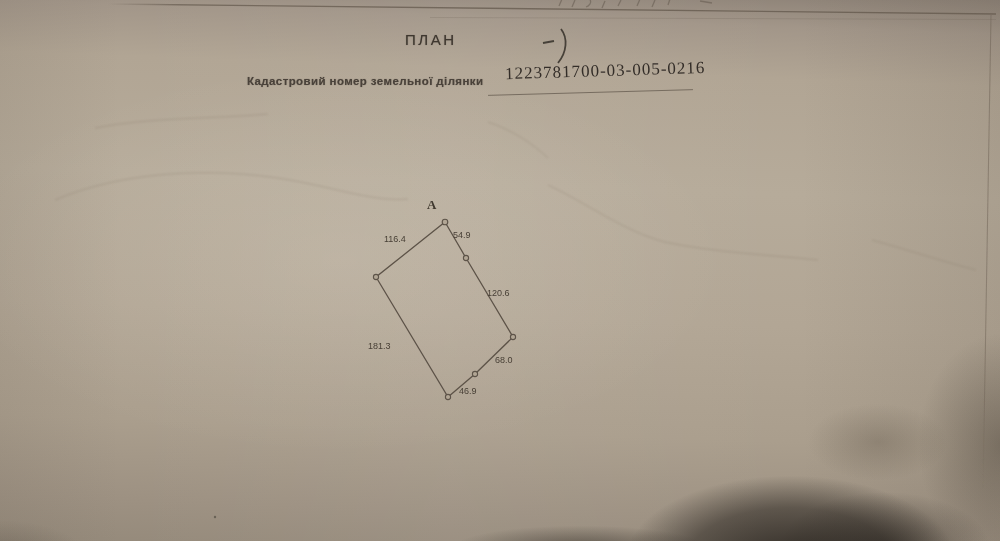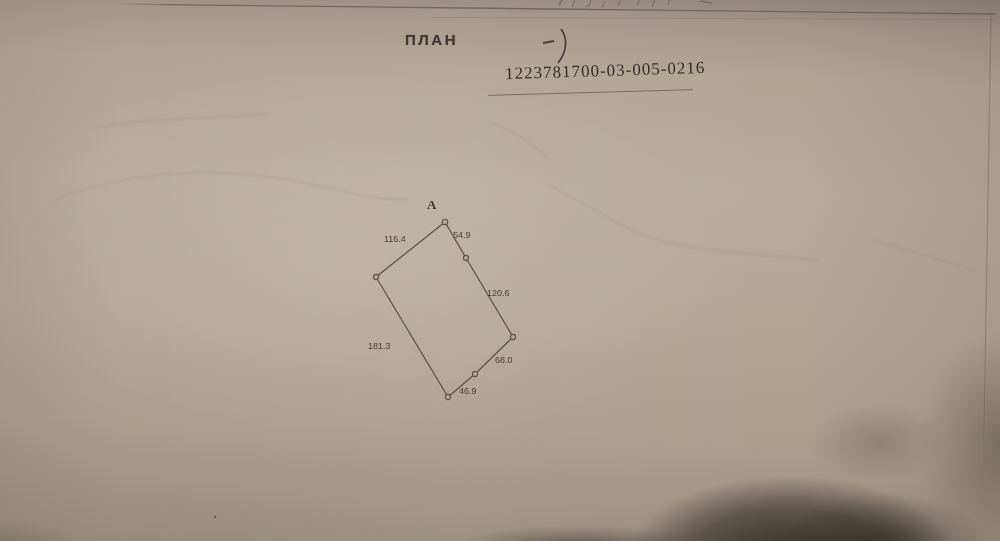--- a/index.html
+++ b/index.html
@@ -12,41 +12,42 @@
       radial-gradient(ellipse 170px 30px at 580px 548px, rgba(45,40,34,0.55) 0%, rgba(45,40,34,0) 75%),
       radial-gradient(ellipse 120px 160px at 1002px 445px, rgba(66,58,49,0.42) 0%, rgba(66,58,49,0) 70%),
       radial-gradient(ellipse 100px 55px at 878px 442px, rgba(82,72,60,0.28) 0%, rgba(82,72,60,0) 70%),
       radial-gradient(ellipse 130px 60px at 0px 562px, rgba(60,53,45,0.30) 0%, rgba(60,53,45,0) 70%),
       radial-gradient(ellipse 560px 280px at 340px 260px, rgba(255,250,238,0.12) 0%, rgba(255,250,238,0) 70%),
       linear-gradient(90deg, rgba(88,79,69,0.10) 0%, rgba(0,0,0,0) 12%, rgba(255,255,255,0.04) 45%, rgba(0,0,0,0) 80%, rgba(80,70,60,0.12) 100%),
       linear-gradient(182deg, #8c8176 0%, #a29689 6%, #b1a594 15%, #b6ab9a 35%, #b2a695 58%, #aa9e8d 78%, #9d9182 92%, #958a7b 100%);
   }
   .soft{ text-shadow:0 0 1px rgba(60,52,45,0.55); filter:blur(0.2px); }
   .hdr{ position:absolute; color:#3e372f; }
-  .title{ left:405px; top:31px; font-size:15px; font-weight:bold; letter-spacing:2.5px; }
+  .title{ left:405px; top:31px; font-size:15px; font-weight:normal; letter-spacing:2.5px; }
   .subtitle{ left:338px; top:49px; width:190px; text-align:center; font-size:13px; font-weight:bold; letter-spacing:0.4px; }
   .cad-label{ left:247px; top:75px; font-size:11.5px; font-weight:bold; letter-spacing:0.4px; color:#4a423a; }
   .cad-number{
     left:505px; top:61px; font-size:17px; letter-spacing:1px; color:#332d28;
     font-family:"Liberation Serif",serif; transform:rotate(-1.8deg);
   }
   .cad-underline{
     position:absolute; left:488px; top:92px; width:205px; height:1.2px;
     background:#5d5348; opacity:0.7; transform:rotate(-1.6deg); filter:blur(0.3px);
   }
   svg{ position:absolute; left:0; top:0; }
   .drawline{ stroke:#5d5348; fill:none; }
   .edge-label{ font-family:"Liberation Sans",sans-serif; font-size:9px; fill:#473f35; }
 </style>
 </head>
 <body>
 
 <div class="photo">
 
   <div class="hdr title soft">ПЛАН</div>
+  <div class="hdr cad-label soft">Кадастровий номер земельної ділянки</div>
   <div class="hdr cad-number">1223781700-03-005-0216</div>
   <div class="cad-underline"></div>
 
   <svg width="1000" height="541" viewBox="0 0 1000 541">
     <defs>
       <linearGradient id="topline" x1="0" y1="0" x2="1" y2="0">
         <stop offset="0" stop-color="#6a5f53" stop-opacity="0"></stop>
         <stop offset="0.08" stop-color="#6a5f53" stop-opacity="0.8"></stop>
         <stop offset="1" stop-color="#6a5f53" stop-opacity="0.9"></stop>
       </linearGradient>

